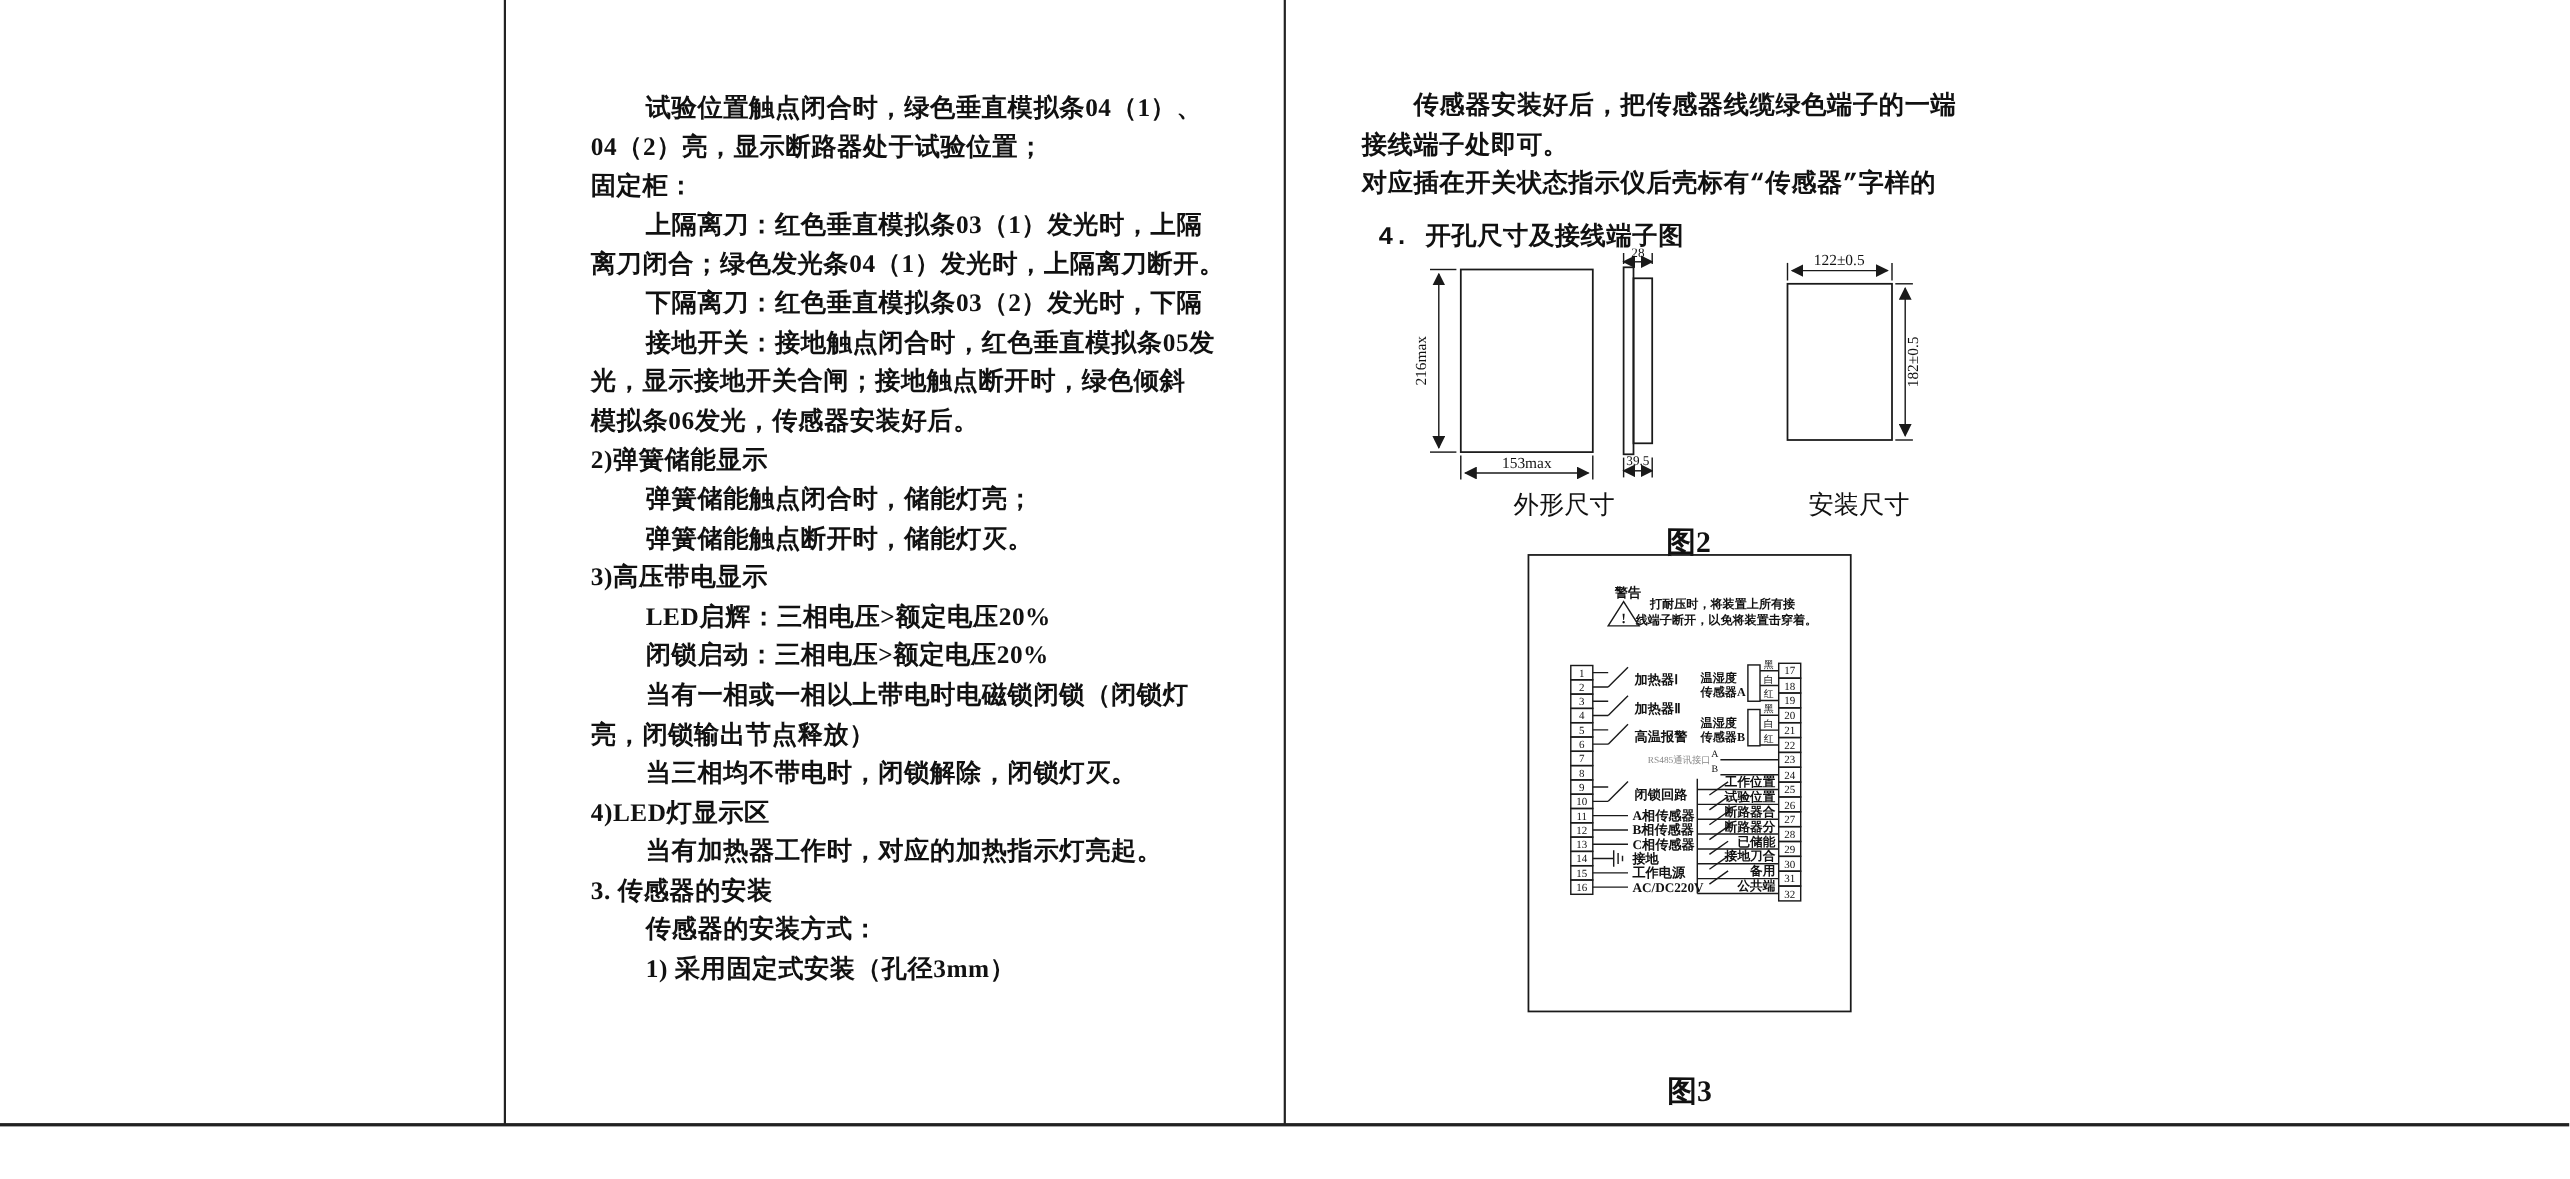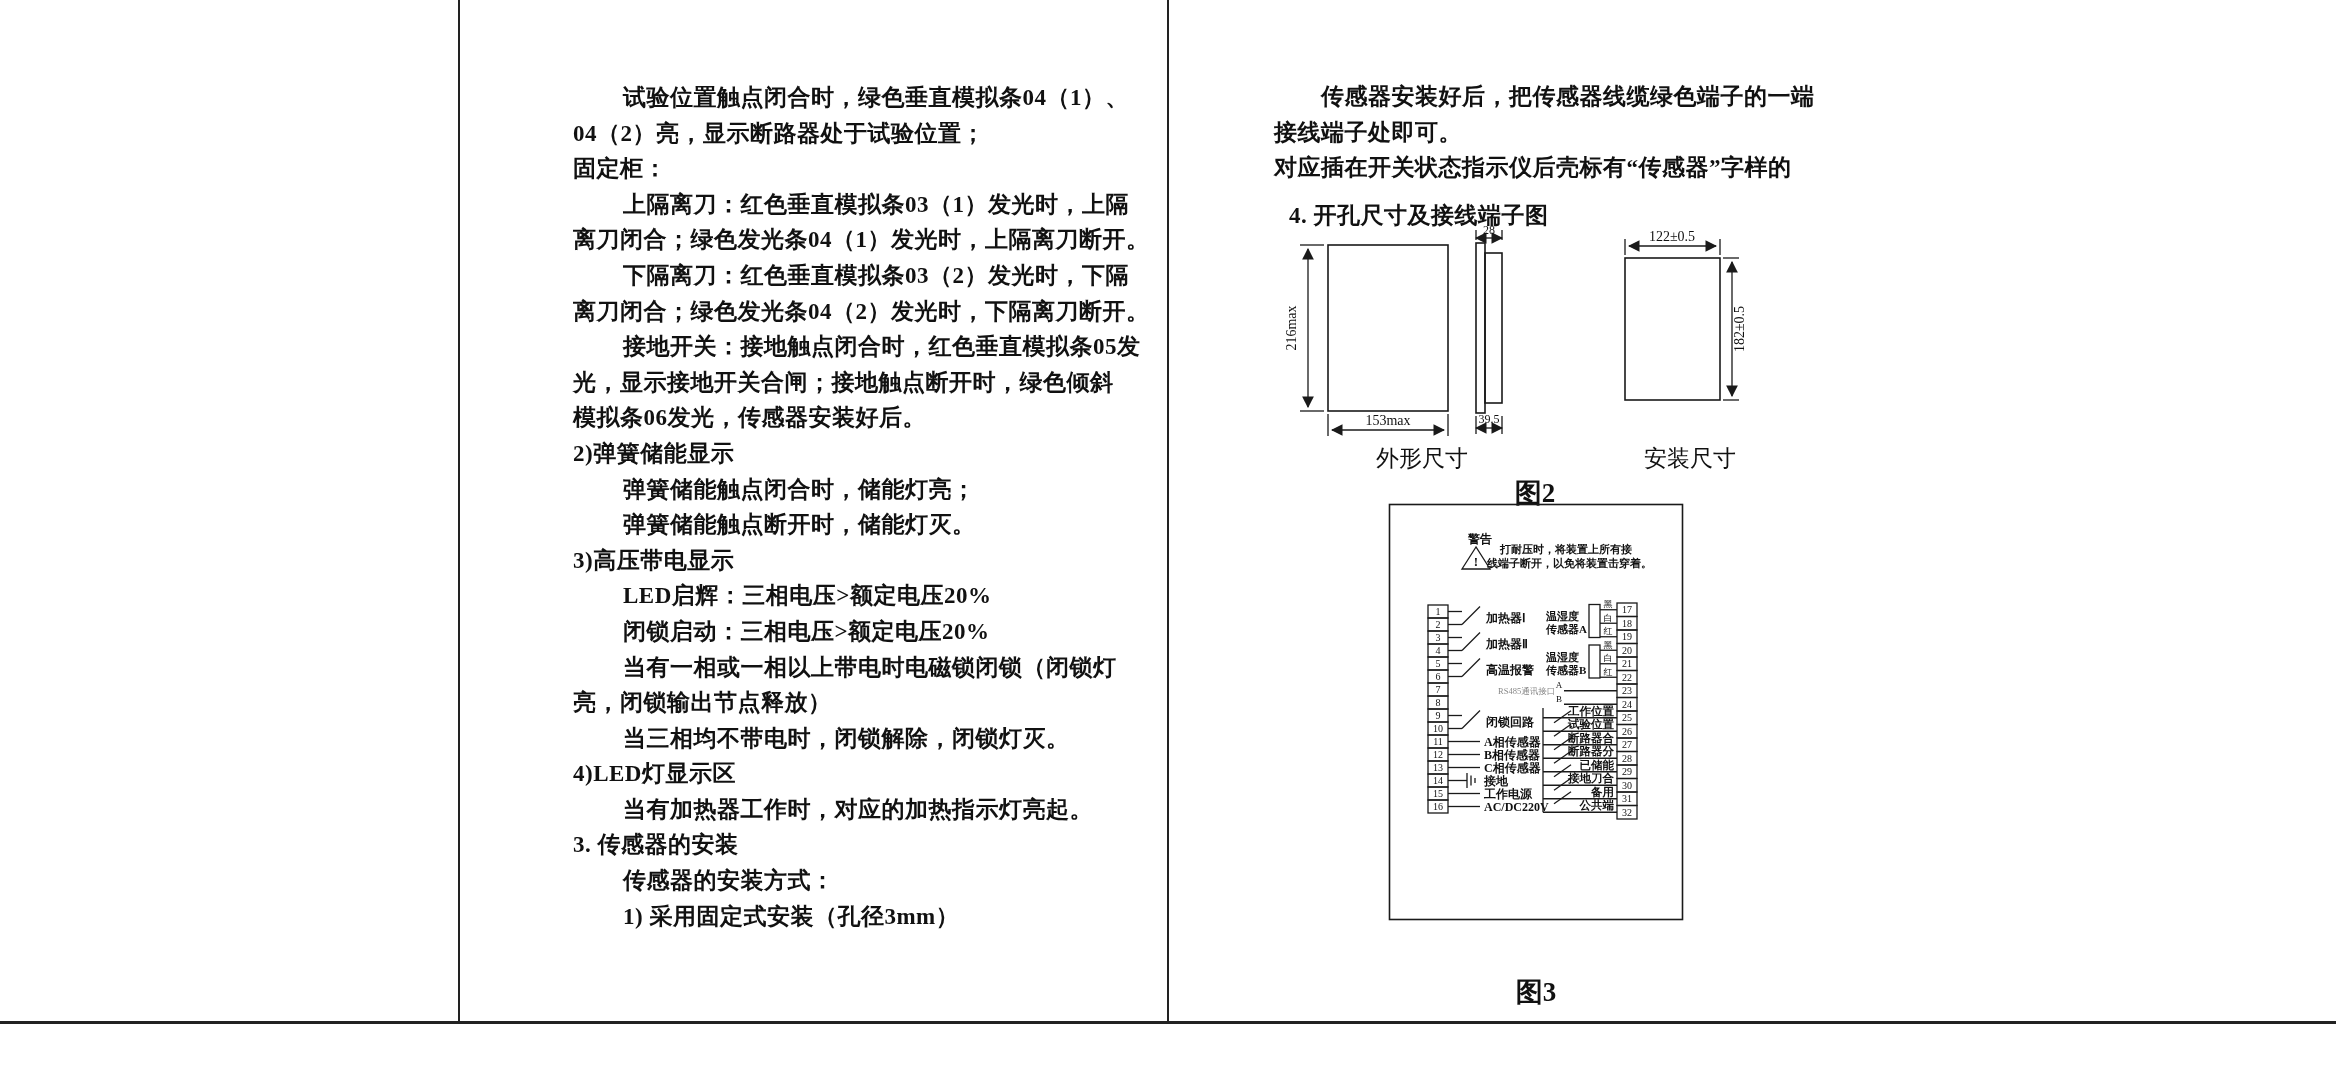--- a/index.html
+++ b/index.html
@@ -1,24 +1,24 @@
 <!DOCTYPE html>
 <html><head>
 <meta charset="utf-8">
 <style>
   html,body{margin:0;padding:0;background:#ffffff;}
   #page{position:relative;width:2336px;height:1072px;background:#fff;overflow:hidden;
         font-family:"Liberation Serif", serif;color:#111;}
   .vline{position:absolute;top:0;width:2px;height:1022px;background:#222;}
   .hline{position:absolute;left:0;top:1021px;width:2336px;height:3px;background:#222;}
   .textcol{position:absolute;font-size:23px;line-height:35.6px;font-weight:bold;
-           letter-spacing:0.5px;white-space:nowrap;margin-left:36px;}
+           letter-spacing:0.5px;white-space:nowrap;}
   .ln{height:35.6px;}
   .ind{padding-left:50px;}
-  .rcol{line-height:34px;}
+  .rcol{line-height:34px;font-family:Liberation Mono, monospace;}
   .rind{padding-left:47px;}
   .rhead{margin-top:12px;padding-left:15px;}
   .figcap{position:absolute;text-align:center;font-size:27px;font-weight:bold;}
   svg{position:absolute;}
   svg .st{fill:none;stroke:#1a1a1a;stroke-width:1.3px;}
   svg .st2{fill:none;stroke:#1a1a1a;stroke-width:1.6px;}
   svg text{fill:#111;font-family:"Liberation Serif", serif;}
   svg .dim{font-size:14px;}
   svg .dimsm{font-size:12px;}
   svg .cnlab{font-size:23px;}
@@ -38,21 +38,20 @@
   <div class="vline" style="left:1167px;"></div>
   <div class="hline"></div>
 
   <div class="textcol" style="left:537px;top:80px;width:565px;">
     <div class="ln ind">试验位置触点闭合时，绿色垂直模拟条04（1）、</div>
     <div class="ln">04（2）亮，显示断路器处于试验位置；</div>
     <div class="ln">固定柜：</div>
     <div class="ln ind">上隔离刀：红色垂直模拟条03（1）发光时，上隔</div>
     <div class="ln">离刀闭合；绿色发光条04（1）发光时，上隔离刀断开。</div>
     <div class="ln ind">下隔离刀：红色垂直模拟条03（2）发光时，下隔</div>
-    <div class="ln">离刀闭合；绿色发光条04（2）发光时，下隔离刀断开。</div>
     <div class="ln ind">接地开关：接地触点闭合时，红色垂直模拟条05发</div>
     <div class="ln">光，显示接地开关合闸；接地触点断开时，绿色倾斜</div>
     <div class="ln">模拟条06发光，传感器安装好后。</div>
     <div class="ln">2)弹簧储能显示</div>
     <div class="ln ind">弹簧储能触点闭合时，储能灯亮；</div>
     <div class="ln ind">弹簧储能触点断开时，储能灯灭。</div>
     <div class="ln">3)高压带电显示</div>
     <div class="ln ind">LED启辉：三相电压&gt;额定电压20%</div>
     <div class="ln ind">闭锁启动：三相电压&gt;额定电压20%</div>
     <div class="ln ind">当有一相或一相以上带电时电磁锁闭锁（闭锁灯</div>

